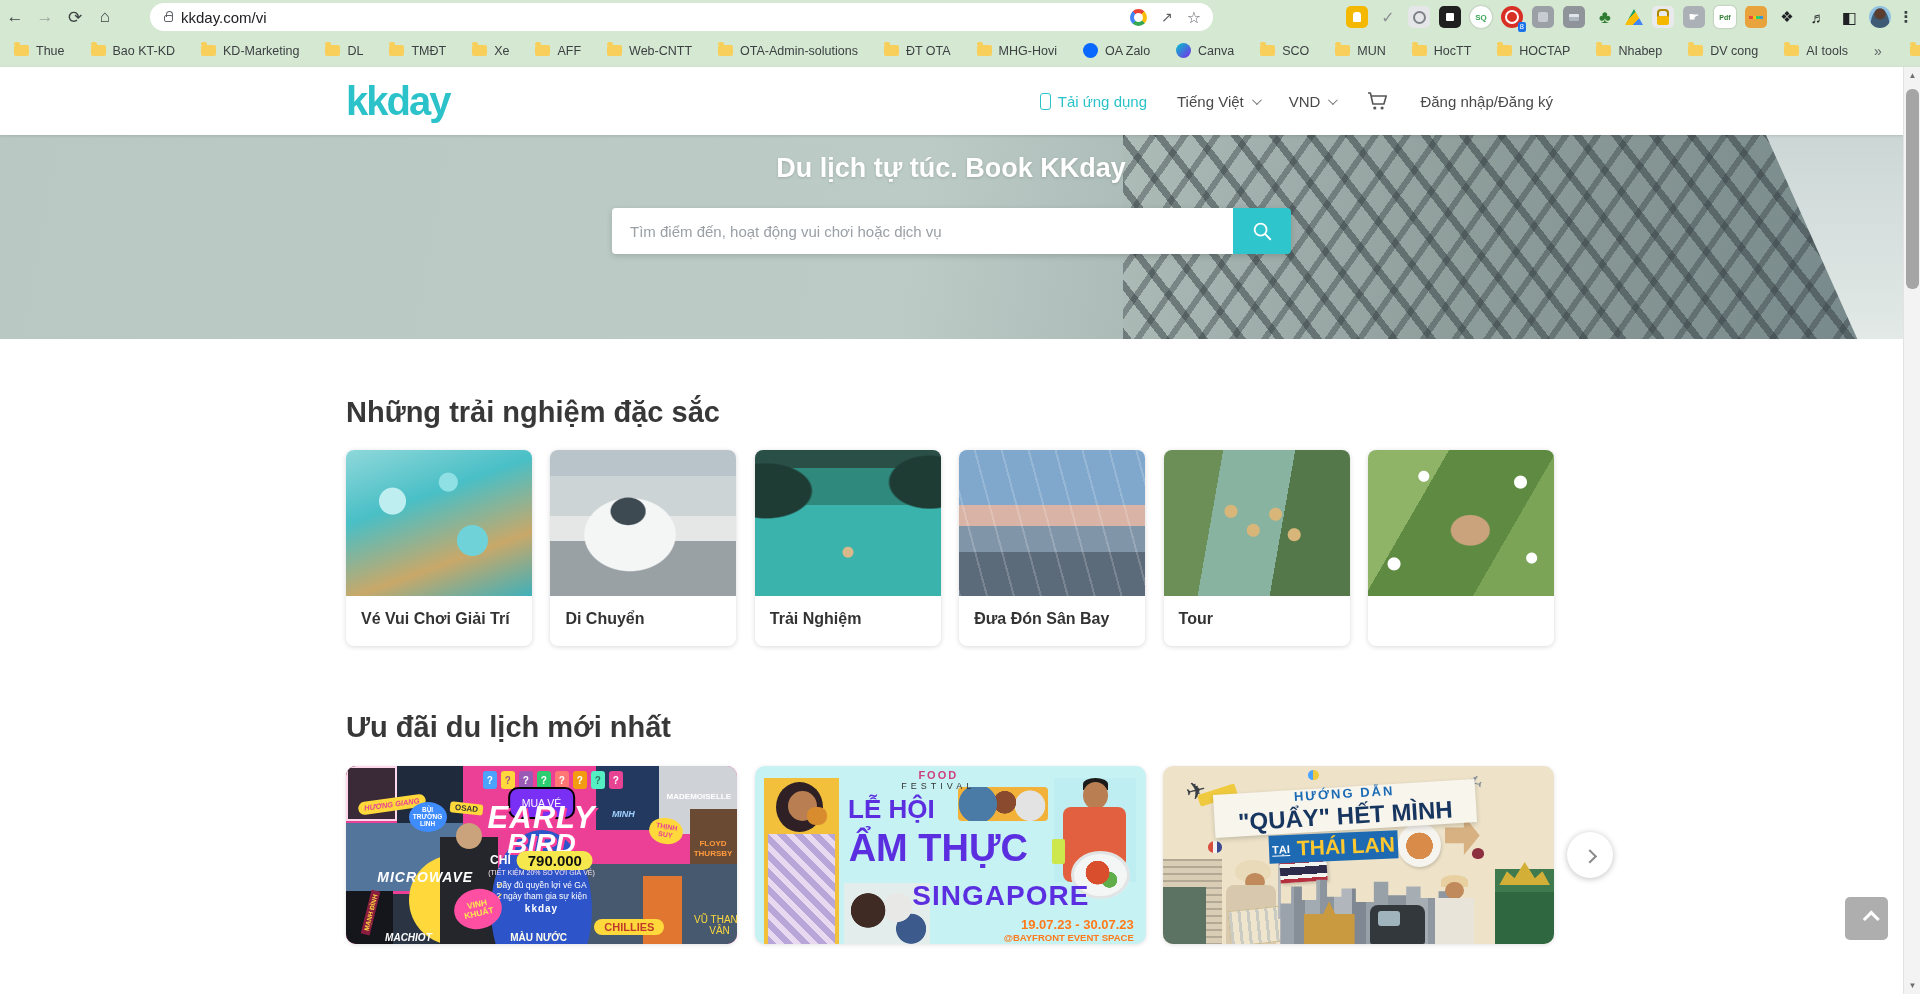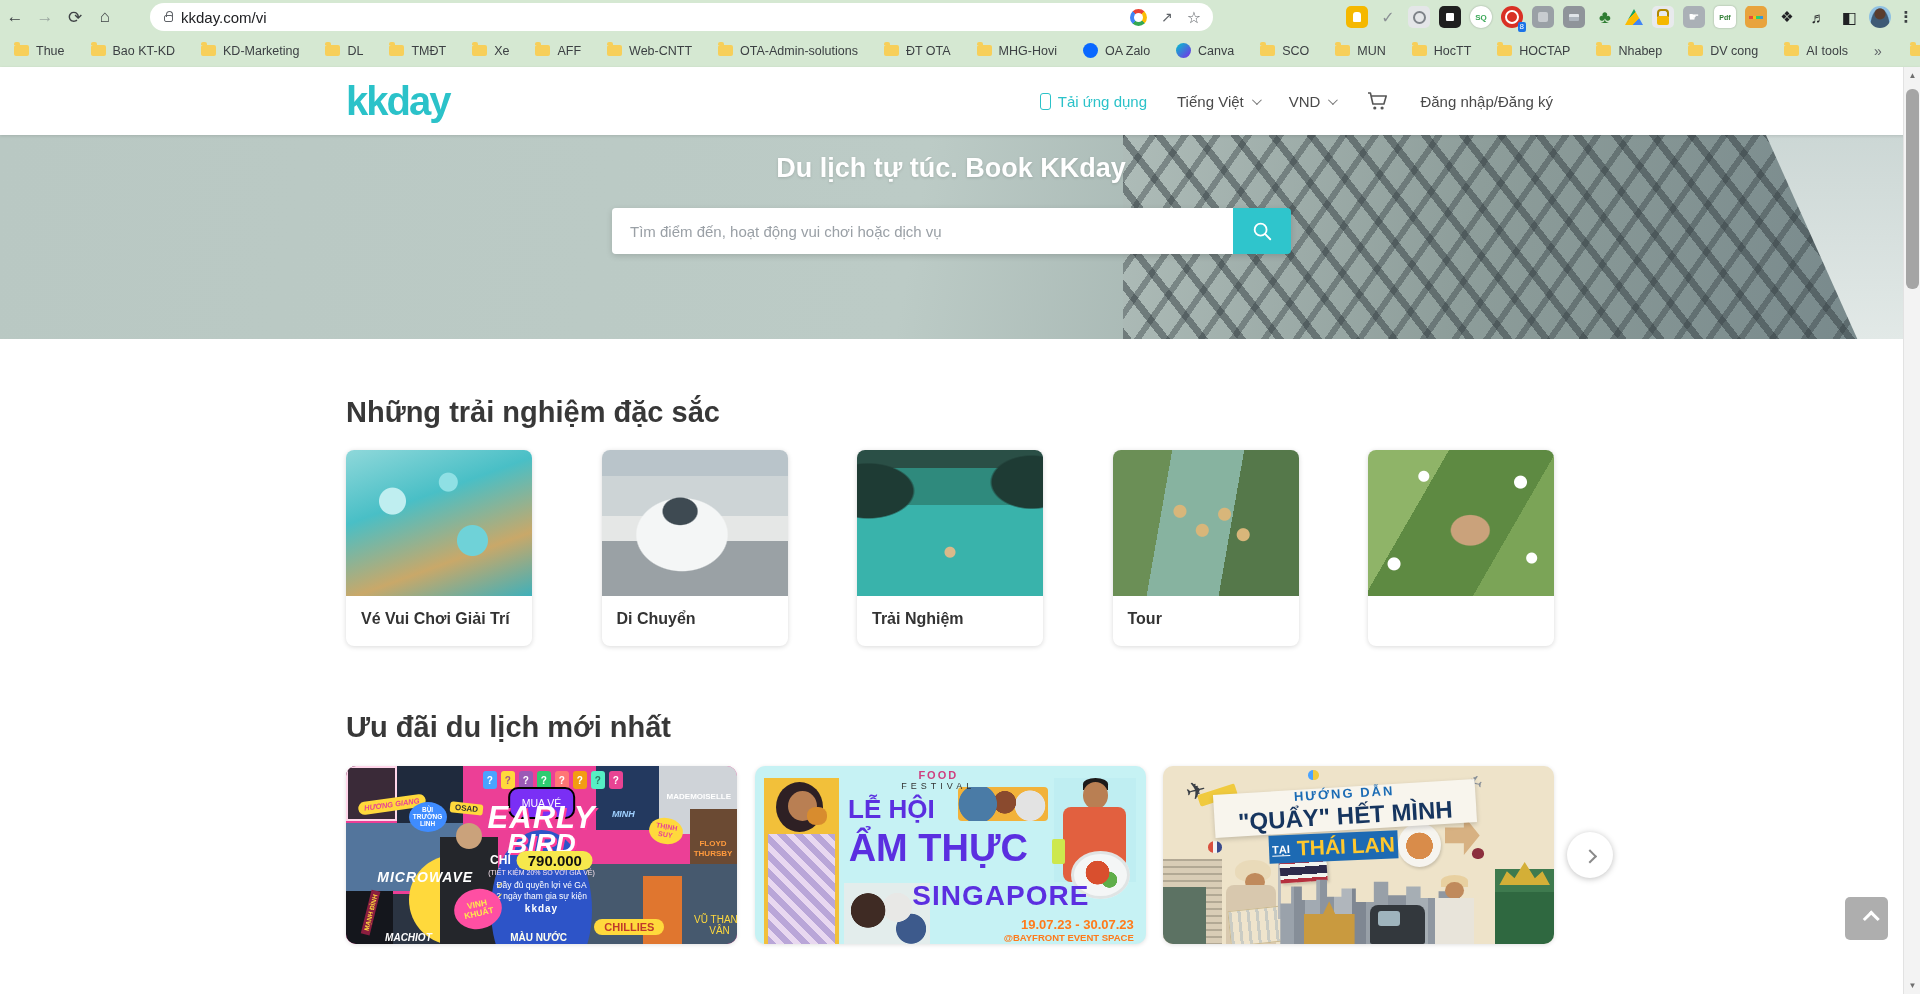--- a/index.html
+++ b/index.html
@@ -398,20 +398,24 @@
     </div>
     <div class="card">
       <div class="cimg img2"></div>
       <div class="clabel">Di Chuyển</div>
     </div>
     <div class="card">
       <div class="cimg img3"></div>
       <div class="clabel">Trải Nghiệm</div>
     </div>
     <div class="card">
+      <div class="cimg img4"></div>
+      <div class="clabel">Đưa Đón Sân Bay</div>
+    </div>
+    <div class="card">
       <div class="cimg img5"></div>
       <div class="clabel">Tour</div>
     </div>
     <div class="card">
       <div class="cimg img6"></div>
     </div>
   </div>
 
   <h2 class="sec-title t2">Ưu đãi du lịch mới nhất</h2>
   <div class="banners">

